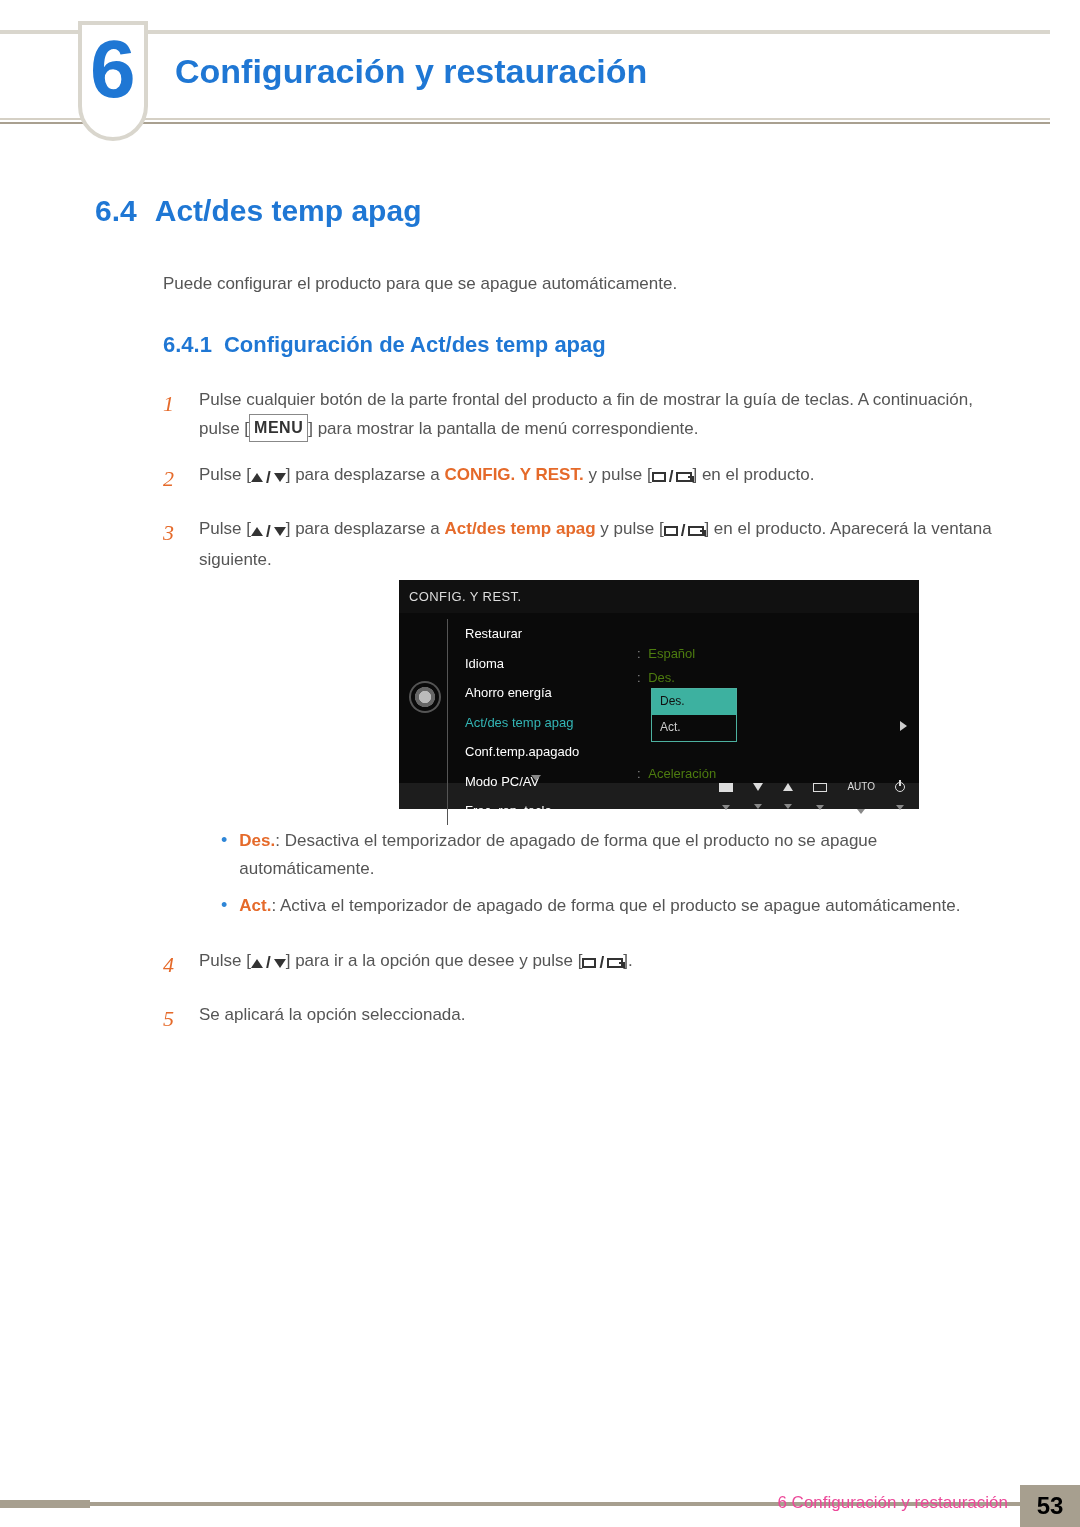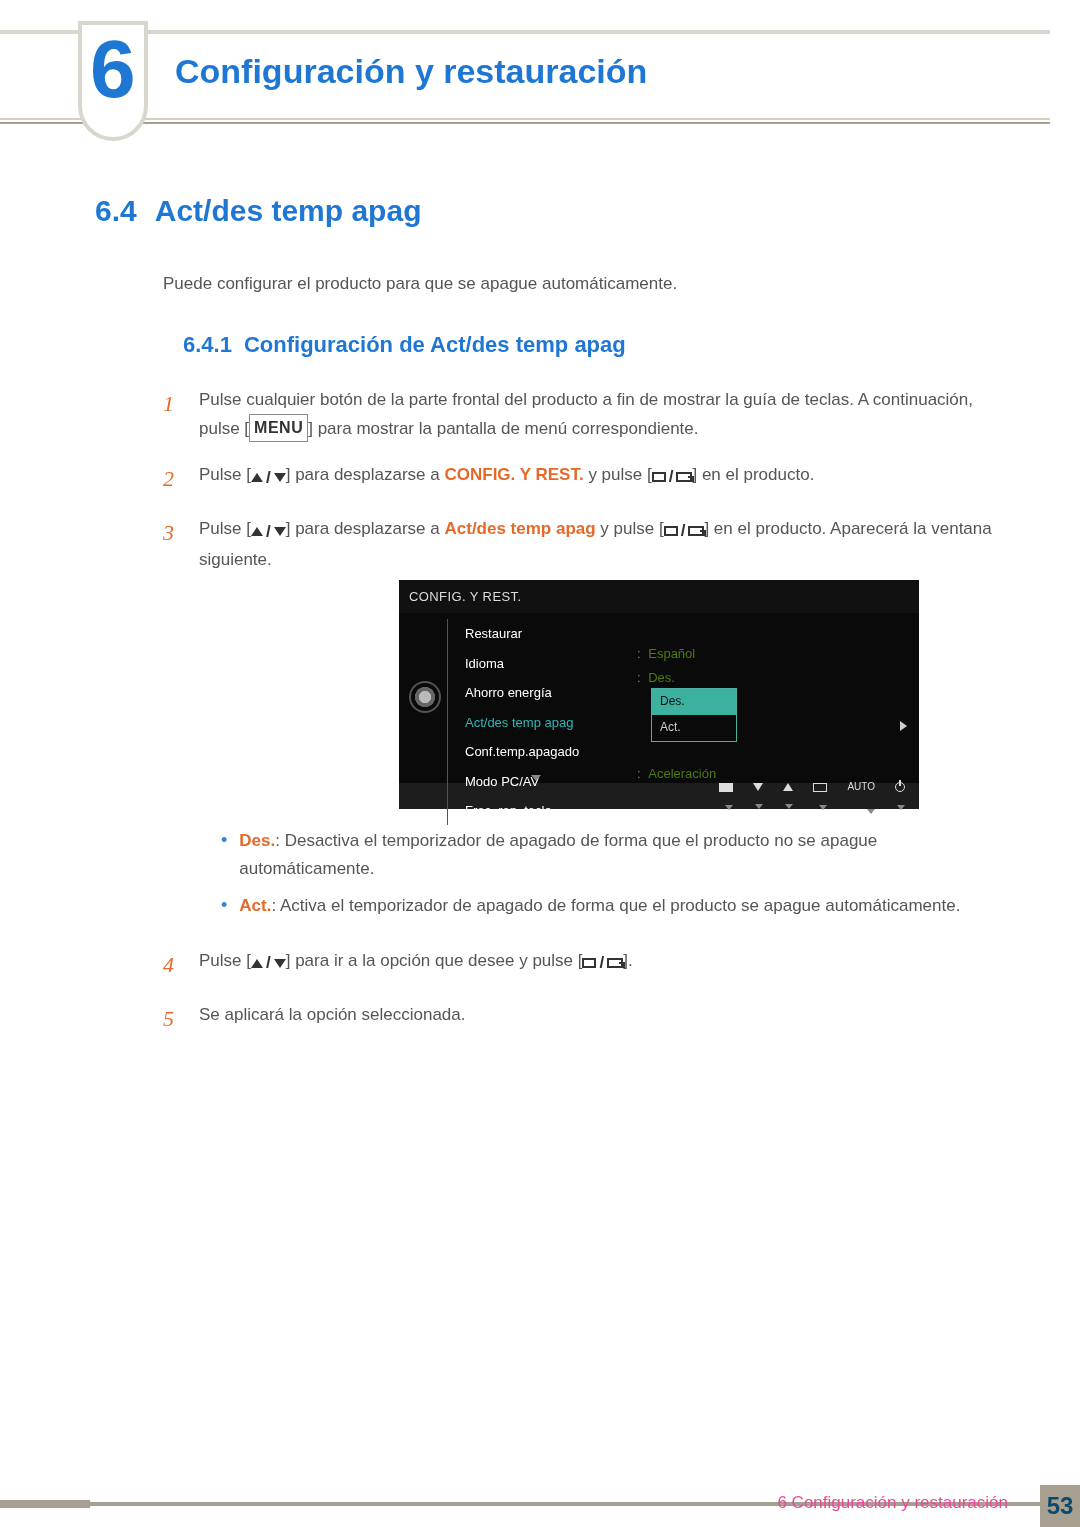--- a/index.html
+++ b/index.html
@@ -90,21 +90,21 @@
     color: #555;
     margin-bottom: 38px;
   }
   .subsec {
     margin-left: 68px;
     font-size: 22px;
     color: #1f77d4;
     font-weight: bold;
     margin-bottom: 28px;
   }
-  .subsec .subnum { margin-right: 12px; margin-left: 20px; }
+  .subsec .subnum { margin-right: 12px; }
 
   ol.steps {
     list-style: none;
     margin-left: 68px;
   }
   ol.steps > li {
     display: flex;
     gap: 18px;
     margin-bottom: 18px;
     font-size: 17px;
@@ -237,21 +237,21 @@
     background:#1d1d1d;
     height:26px;
     display:flex;
     align-items:center;
     justify-content:flex-end;
     gap:20px;
     padding:0 14px;
     font-size:11px;
     color:#ccc;
   }
-  .osd-footer .fic { display:flex; flex-direction:column; align-items:flex-end; gap:13px;}
+  .osd-footer .fic { display:flex; flex-direction:column; align-items:center; gap:13px;}
   .osd-footer .fic .fi-top { display:block; }
   .osd-footer .fic .fi-bot {
     width:0;height:0;
     border-left:4px solid transparent;
     border-right:4px solid transparent;
     border-top:5px solid #888;
   }
   .fi-box { width:14px; height:9px; background:#ddd; display:block;}
   .fi-triu { width:0;height:0;border-left:5px solid transparent;border-right:5px solid transparent;border-bottom:8px solid #ddd;}
   .fi-trid { width:0;height:0;border-left:5px solid transparent;border-right:5px solid transparent;border-top:8px solid #ddd;}
@@ -279,23 +279,23 @@
   .page-footer .footer-label {
     position:absolute;
     right:72px;
     bottom:14px;
     font-size:17px;
     color:#ec4899;
   }
   .page-footer .page-num-box {
     position:absolute;
     right:0; bottom:0;
-    width:40px; height:42px;
+    width:60px; height:42px;
     background:#a79f8f;
-    color:#0c4a6e;
+    color:#000000;
     font-size:24px;
     font-weight:bold;
     display:flex;
     align-items:center;
     justify-content:center;
   }
   .page-footer .left-cap {
     position:absolute;
     left:0; bottom:19px;
     width:90px; height:8px;

